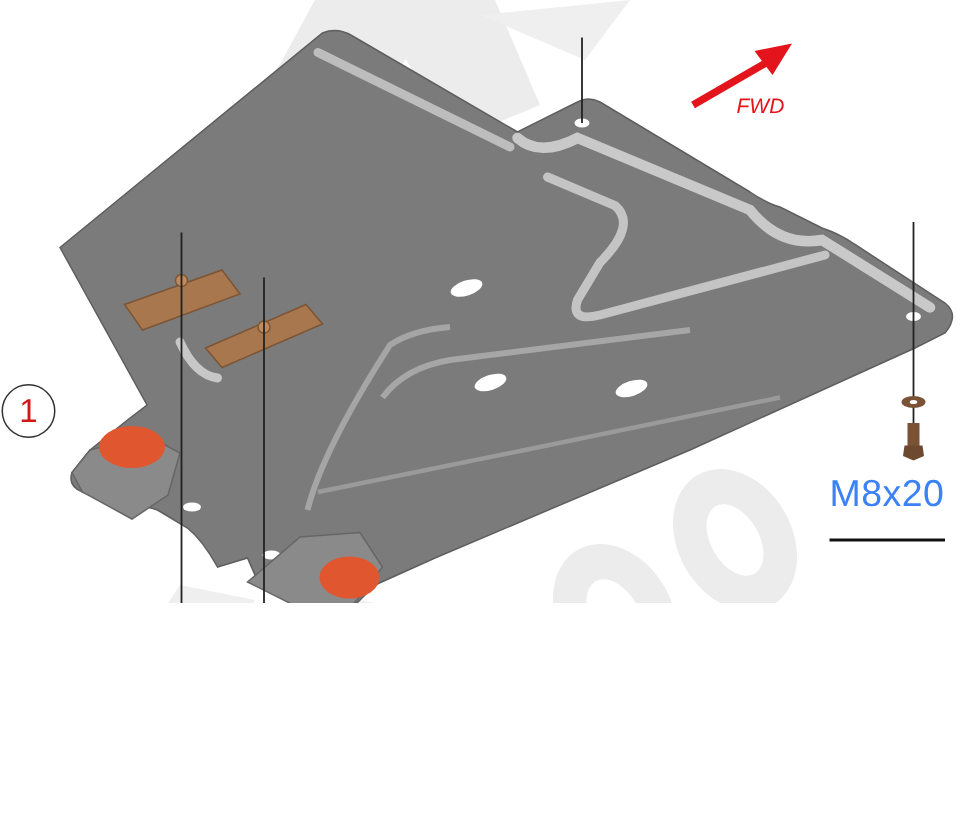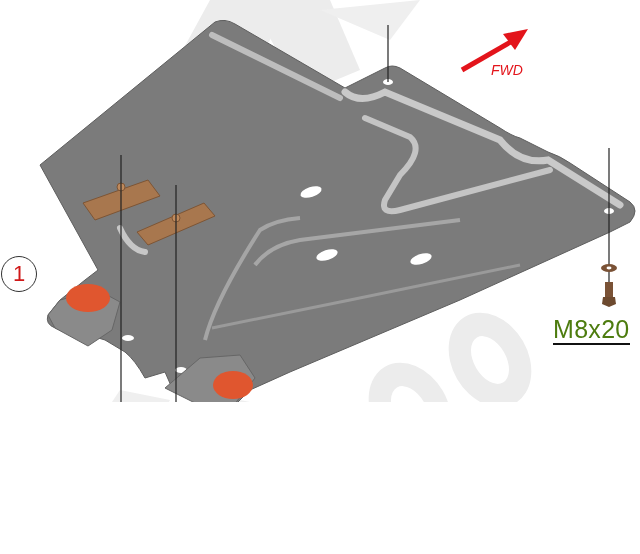--- a/index.html
+++ b/index.html
@@ -1,18 +1,18 @@
 <!DOCTYPE html>
 <html><head>
 <meta charset="utf-8">
 <style>
   html, body { margin: 0; padding: 0; background: #ffffff; }
   #stage { position: relative; width: 640px; height: 402px; overflow: hidden; background: #ffffff; font-family: "Liberation Sans", sans-serif; }
   svg.art { position: absolute; left: 0; top: 0; }
-  .label { position: absolute; font-family: "Liberation Sans", sans-serif; color: #4d7c0f; font-size: 25px; letter-spacing: 0.3px; border-bottom: 2px solid #111; line-height: 26px; padding-bottom: 1px; }
+  .label { position: absolute; font-family: "Liberation Sans", sans-serif; color: #3b82f6; font-size: 25px; letter-spacing: 0.3px; border-bottom: 2px solid #111; line-height: 26px; padding-bottom: 17px; }
   .fwd { position: absolute; font-family: "Liberation Sans", sans-serif; font-style: italic; color: #e3141b; font-size: 14px; }
   .callout { position: absolute; width: 34px; height: 34px; border: 1.5px solid #333; border-radius: 50%; display: flex; align-items: center; justify-content: center; color: #d01818; font-size: 22px; font-family: "Liberation Sans", sans-serif; background: #fff; }
 </style>
 </head>
 <body>
 
 <div id="stage">
 
   <svg class="art" width="640" height="554" viewBox="0 0 640 554">
 

